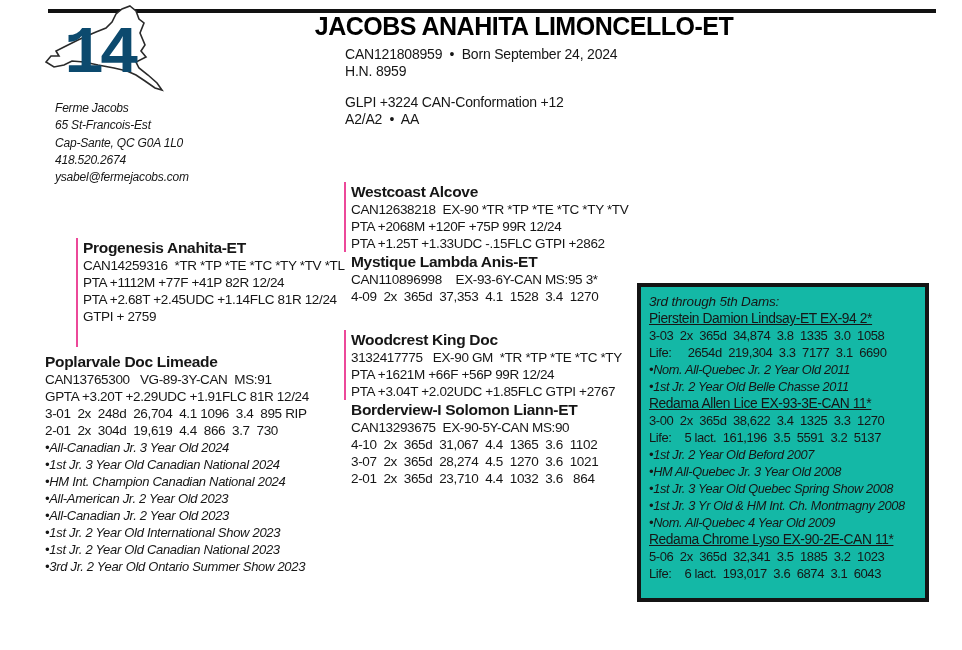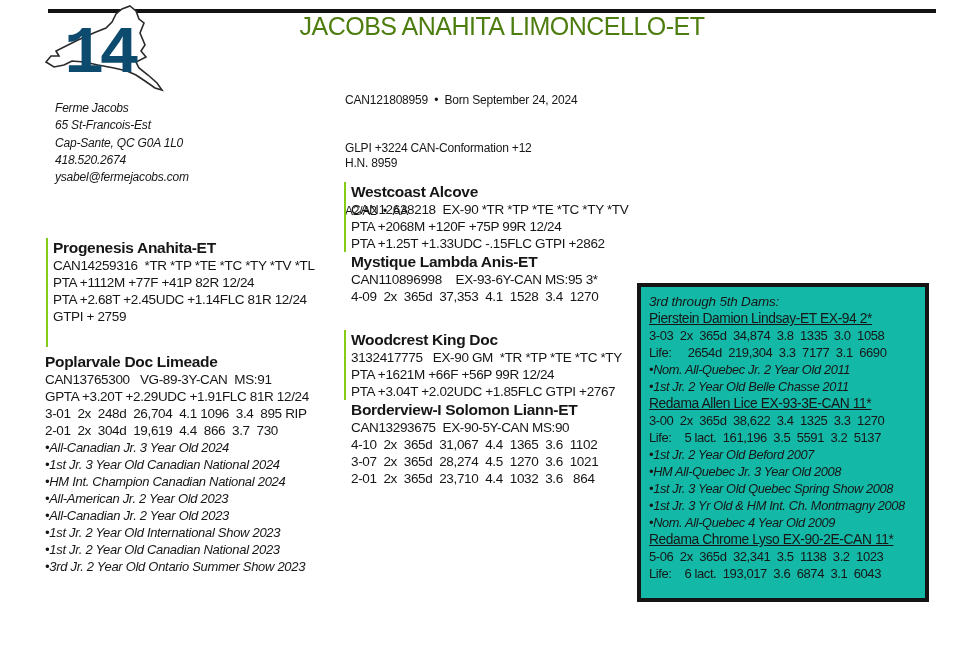--- a/index.html
+++ b/index.html
@@ -15,42 +15,42 @@
   .lot-map{left:44px; top:4px; width:124px; height:102px;}
   .lot-map svg{position:absolute; left:0; top:0;}
   .lot-num{
     position:absolute; left:20px; top:0px; width:100px; text-align:left;
     font-family:Liberation Mono, monospace; font-weight:bold; font-size:67px;
     letter-spacing:-5px; color:#0c4a6e; line-height:100px;
   }
 
   
   .title{
-    left:242px; top:12px; width:520px; text-align:center;
-    font-size:25px; font-weight:normal; letter-spacing:-0.5px; color:#4d7c0f;
+    left:264px; top:12px; width:520px; text-align:center;
+    font-size:25px; font-weight:bold; letter-spacing:-0.5px; color:#000000;
   }
-  .hline{font-size:12px; line-height:17px; letter-spacing:-0.2px; white-space:pre;margin-top:46px;}
+  .hline{font-size:14px; line-height:17px; letter-spacing:-0.2px; white-space:pre;}
   .reg-block{left:345px; top:46px;}
   .index-block{left:345px; top:94px;}
 
   
   .consignor{left:55px; top:100px; font-style:italic; font-size:12px;
              line-height:17.3px; letter-spacing:-0.2px;}
 
   
   .name{font-weight:bold; font-size:15.5px; letter-spacing:-0.3px; line-height:19px; white-space:pre;}
   .dline{font-size:13.5px; white-space:pre; letter-spacing:-0.35px; line-height:17px;}
   .award{font-style:italic; font-size:13px; line-height:17px; letter-spacing:-0.3px; white-space:pre;}
-  .bar{border-left:2px solid #84cc16; padding-left:5px;}
+  .bar{border-left:2px solid #ec4899; padding-left:5px;}
   .nobar{padding-left:7px;}
   .ped-left-1{left:46px; top:238px; width:310px;}
   .ped-left-2{left:38px; top:352px; width:310px;}
   .ped-mid-1{left:344px; top:182px; width:310px;}
   .ped-mid-2{left:344px; top:330px; width:310px;}
-  .pad-bot{padding-bottom:22px;}
+  .pad-bot{padding-bottom:22px;margin-left:30px;}
 
   
   .dams-box{
     left:637px; top:283px; width:270px; border:4px solid #141414;
     padding:6px 6px 16px 8px; background:#14b8a6;
   }
   .dams-box .bhead{font-style:italic; font-size:13.5px; line-height:17px; letter-spacing:-0.2px;}
   .dams-box .bname{font-size:13.8px; line-height:17px; letter-spacing:-0.4px; white-space:pre;text-decoration:underline;}
   .dams-box .brec{font-size:13px; white-space:pre; letter-spacing:-0.4px; line-height:17px;}
   .dams-box .baward{font-style:italic; font-size:12.8px; line-height:17px; letter-spacing:-0.35px; white-space:pre;}
@@ -155,17 +155,17 @@
     <div class="bname">Redama Allen Lice EX-93-3E-CAN 11*</div>
     <div class="brec">3-00  2x  365d  38,622  3.4  1325  3.3  1270</div>
     <div class="brec">Life:    5 lact.  161,196  3.5  5591  3.2  5137</div>
     <div class="baward">•1st Jr. 2 Year Old Beford 2007</div>
     <div class="baward">•HM All-Quebec Jr. 3 Year Old 2008</div>
     <div class="baward">•1st Jr. 3 Year Old Quebec Spring Show 2008</div>
     <div class="baward">•1st Jr. 3 Yr Old &amp; HM Int. Ch. Montmagny 2008</div>
     <div class="baward">•Nom. All-Quebec 4 Year Old 2009</div>
 
     <div class="bname">Redama Chrome Lyso EX-90-2E-CAN 11*</div>
-    <div class="brec">5-06  2x  365d  32,341  3.5  1138  3.2  1023</div>
+    <div class="brec">5-06  2x  365d  32,341  3.5  1885  3.2  1023</div>
     <div class="brec">Life:    6 lact.  193,017  3.6  6874  3.1  6043</div>
   </div>
 
 </div>
 
 </body></html>

